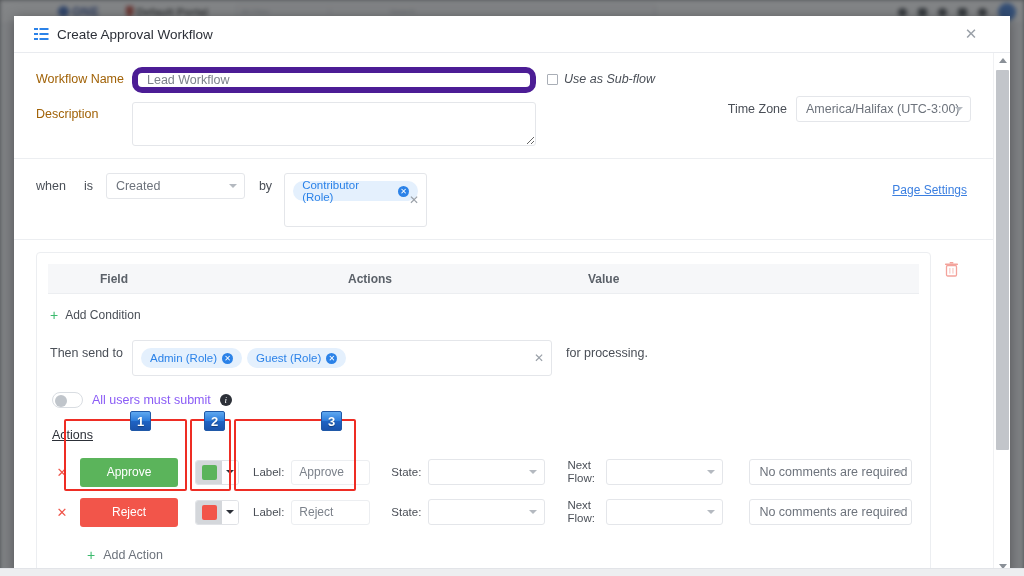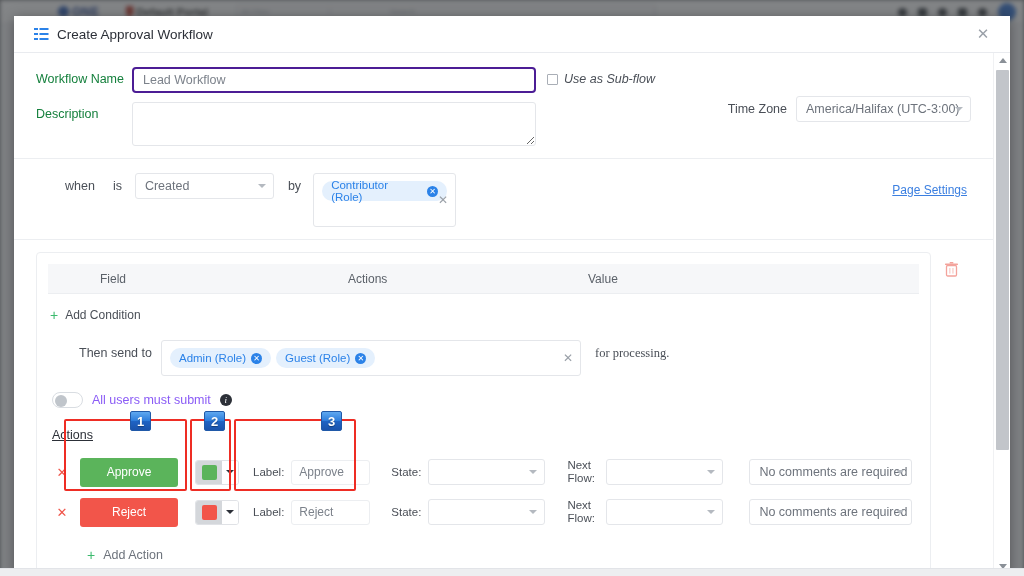--- a/index.html
+++ b/index.html
@@ -65,21 +65,21 @@
     position: absolute; left: 14px; top: 16px;
     width: 996px; height: 558px;
     background: #ffffff;
     box-shadow: 0 2px 12px rgba(0,0,0,.35);
     display: flex; flex-direction: column;
     overflow: hidden;
   }
   #modal-header {
     height: 37px; flex: 0 0 37px;
     display: flex; align-items: center;
-    padding: 0 16px 0 20px;
+    padding: 0 28px 0 20px;
     border-bottom: 1px solid #e9ebef;
     background: #fff;
   }
   #modal-title {
     font-size: 13.5px; color: #2c3038; margin-left: 8px;
   }
   .list-icon { display: block; }
   #modal-close {
     margin-left: auto; color: #9aa0a8; font-size: 15px;
     width: 22px; height: 22px; line-height: 22px; text-align: center;
@@ -99,24 +99,24 @@
   #top-form {
     padding: 14px 22px 12px 22px;
     display: flex;
     border-bottom: 1px solid #eceef1;
   }
   .tf-left { width: 500px; }
   .tf-row { display: flex; align-items: flex-start; margin-bottom: 9px; }
   .tf-row:last-child { margin-bottom: 0; }
   .tf-label {
     width: 96px; flex: 0 0 96px;
-    font-size: 12.5px; color: #15803d; padding-top: 5px;
+    font-size: 12.5px; color: #a16207; padding-top: 5px;
   }
   .txt-input {
-    height: 26px; border: 2px solid #4c1d95; border-radius: 4px;
+    height: 26px; border: 6px solid #4c1d95; border-radius: 10px;
     background: #fff; font-size: 12.5px; color: #7c828b;
     padding: 0 9px; outline: none; width: 100%;
     font-family: "Liberation Sans", sans-serif;
   }
   .txt-area {
     height: 44px; border: 1px solid #e4e6ea; border-radius: 3px;
     background: #fff; font-size: 12.5px; color: #7c828b;
     padding: 5px 9px; outline: none; width: 100%; resize: both;
     font-family: "Liberation Sans", sans-serif;
   }
@@ -144,21 +144,21 @@
     border-right: 4px solid transparent; border-top: 4px solid #b4b9c0;
   }
 
   
   #trigger-row {
     display: flex; align-items: flex-start;
     padding: 14px 22px 12px 22px;
     border-bottom: 1px solid #eceef1;
     position: relative;
   }
-  .inline-lbl { font-size: 12.5px; color: #4a4f57; padding-top: 6px; margin-left: 29px; }
+  .inline-lbl { font-size: 12.5px; color: #4a4f57; padding-top: 6px; }
   .chip-box {
     border: 1px solid #e4e6ea; border-radius: 3px; background: #fff;
     min-height: 54px; padding: 7px 8px; position: relative;
     display: flex; flex-wrap: wrap; align-content: flex-start; gap: 5px;
   }
   .chip {
     display: inline-flex; align-items: center; gap: 5px;
     background: #e4f0fd; color: #2b82e8; border-radius: 11px;
     font-size: 11.5px; padding: 3px 9px; height: 20px;
   }
@@ -182,35 +182,35 @@
   #card {
     flex: 1 1 auto; border: 1px solid #eceef1; border-radius: 4px;
     background: #fff; padding: 0 0 14px 0;
   }
   #cond-table { margin: 11px 11px 0 11px; }
   #cond-head {
     display: flex; background: #f6f7f9; height: 30px;
     align-items: center; border-bottom: 1px solid #eceef1;
     font-size: 12px; color: #5b6views;
   }
-  #cond-head > div { font-size: 12px; color: #5b6169; }
+  #cond-head > div { font-size: 12px; color: #5b6169; font-weight: bold; }
   .col-field { width: 300px; padding-left: 52px; }
   .col-operator { width: 240px; }
   .col-value { width: 240px; }
   #add-condition {
     margin: 14px 0 0 13px; font-size: 12px; color: #4a4f57;
     display: flex; align-items: center; gap: 7px; cursor: pointer;
   }
   .plus-green { color: #3cba6e; font-size: 14px; line-height: 12px; }
 
   #send-row {
     display: flex; align-items: flex-start; margin: 18px 0 0 13px;
   }
   #send-chipbox { width: 420px; margin-left: 9px; }
-  #for-processing { font-size: 12.5px; color: #4a4f57; padding-top: 6px; margin-left: 14px; font-family: Liberation Serif, serif; }
+  #for-processing { font-size: 12.5px; color: #4a4f57; padding-top: 6px; margin-left: 14px; }
 
   #toggle-row { display: flex; align-items: center; gap: 9px; margin: 16px 0 0 15px; }
   .toggle {
     width: 31px; height: 16px; border-radius: 9px;
     background: #fff; border: 1px solid #d9dde2; position: relative;
   }
   .toggle .knob {
     position: absolute; left: 2px; top: 2px;
     width: 12px; height: 12px; border-radius: 50%; background: #c0c5cb;
   }

